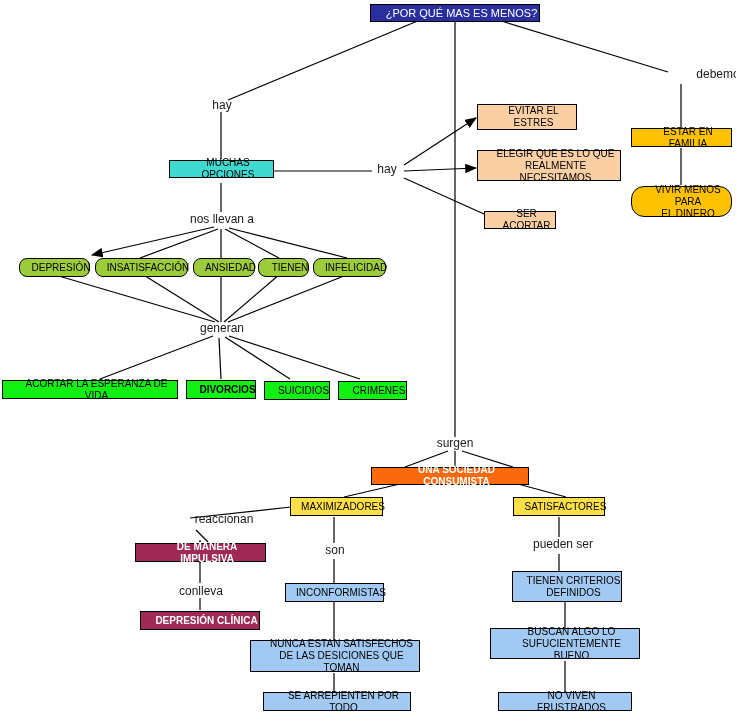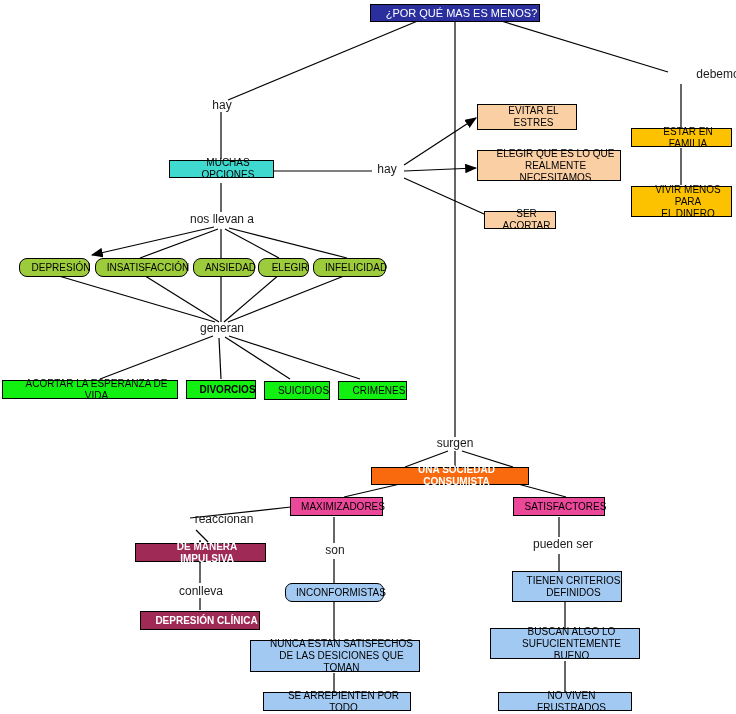--- a/index.html
+++ b/index.html
@@ -12,21 +12,21 @@
   .lbl{position:absolute;font-size:12px;color:#1a1a1a;background:transparent;
        white-space:nowrap;text-align:center;line-height:13px;}
   .title{background:#2b2f9e;color:#ffffff;border:1px solid #000;font-size:11px;font-weight:normal;}
   .teal{background:#3fd9cf;}
   .peach{background:#fbcfa4;}
   .gold{background:#fcc200;}
   .olive{background:#9ccb3b;border-radius:8px;}
   .brightgreen{background:#12f012;}
   .orange{background:#f96a0f;color:#ffffff;font-weight:bold;}
   .magenta{background:#9e2a55;color:#ffffff;font-weight:bold;}
-  .cyan{background:#ec4899;}
+  .cyan{background:#fde047;}
   .lightblue{background:#a2c9f2;}
 </style>
 </head>
 <body>
 
 <div id="map">
 
   <svg id="edges" viewBox="0 0 736 714">
     <defs>
       <marker id="ah" markerWidth="10" markerHeight="8" refX="9" refY="4" orient="auto">
@@ -141,43 +141,43 @@
   <div class="lbl" style="left:527px;top:538px;width:72px;">pueden ser</div>
 
   <div class="node teal" style="left:169px;top:160px;width:105px;height:18px;">MUCHAS OPCIONES</div>
 
   <div class="node peach" style="left:477px;top:104px;width:100px;height:26px;">EVITAR EL ESTRES</div>
   <div class="node peach" style="left:477px;top:150px;width:144px;height:31px;">ELEGIR QUE ES LO QUE
 REALMENTE NECESITAMOS</div>
   <div class="node peach" style="left:484px;top:211px;width:72px;height:18px;">SER ACORTAR</div>
 
   <div class="node gold" style="left:631px;top:128px;width:101px;height:19px;">ESTAR EN FAMILIA</div>
-  <div class="node gold" style="left:631px;top:186px;width:101px;height:31px;">VIVIR MENOS PARA
+  <div class="node gold" style="left:631px;top:186px;width:101px;height:31px;border-radius:13px;">VIVIR MENOS PARA
 EL DINERO</div>
 
   <div class="node olive" style="left:19px;top:258px;width:71px;height:19px;">DEPRESIÓN</div>
   <div class="node olive" style="left:95px;top:258px;width:93px;height:19px;">INSATISFACCIÓN</div>
   <div class="node olive" style="left:193px;top:258px;width:62px;height:19px;">ANSIEDAD</div>
-  <div class="node olive" style="left:258px;top:258px;width:51px;height:19px;">ELEGIR</div>
+  <div class="node olive" style="left:258px;top:258px;width:51px;height:19px;">TIENEN</div>
   <div class="node olive" style="left:313px;top:258px;width:73px;height:19px;">INFELICIDAD</div>
 
   <div class="node brightgreen" style="left:2px;top:380px;width:176px;height:19px;">ACORTAR LA ESPERANZA DE VIDA</div>
   <div class="node brightgreen" style="left:186px;top:380px;width:70px;height:19px;font-weight:bold;">DIVORCIOS</div>
   <div class="node brightgreen" style="left:264px;top:381px;width:66px;height:19px;">SUICIDIOS</div>
   <div class="node brightgreen" style="left:338px;top:381px;width:69px;height:19px;">CRIMENES</div>
 
   <div class="node orange" style="left:371px;top:467px;width:158px;height:18px;">UNA SOCIEDAD CONSUMISTA</div>
 
   <div class="node cyan" style="left:290px;top:497px;width:93px;height:19px;">MAXIMIZADORES</div>
   <div class="node cyan" style="left:513px;top:497px;width:92px;height:19px;">SATISFACTORES</div>
 
   <div class="node magenta" style="left:135px;top:543px;width:131px;height:19px;">DE MANERA IMPULSIVA</div>
   <div class="node magenta" style="left:140px;top:611px;width:120px;height:19px;">DEPRESIÓN CLÍNICA</div>
 
-  <div class="node lightblue" style="left:285px;top:583px;width:99px;height:19px;border-radius:7px;">INCONFORMISTAS</div>
+  <div class="node lightblue" style="left:285px;top:583px;width:99px;height:19px;">INCONFORMISTAS</div>
   <div class="node lightblue" style="left:263px;top:692px;width:148px;height:19px;">SE ARREPIENTEN POR TODO</div>
   <div class="node lightblue" style="left:250px;top:640px;width:170px;height:32px;">NUNCA ESTAN SATISFECHOS
 DE LAS DESICIONES QUE TOMAN</div>
   <div class="node lightblue" style="left:512px;top:571px;width:110px;height:31px;">TIENEN CRITERIOS
 DEFINIDOS</div>
   <div class="node lightblue" style="left:490px;top:628px;width:150px;height:31px;">BUSCAN ALGO LO
 SUFUCIENTEMENTE BUENO</div>
   <div class="node lightblue" style="left:498px;top:692px;width:134px;height:19px;">NO VIVEN FRUSTRADOS</div>
 
 </div>

